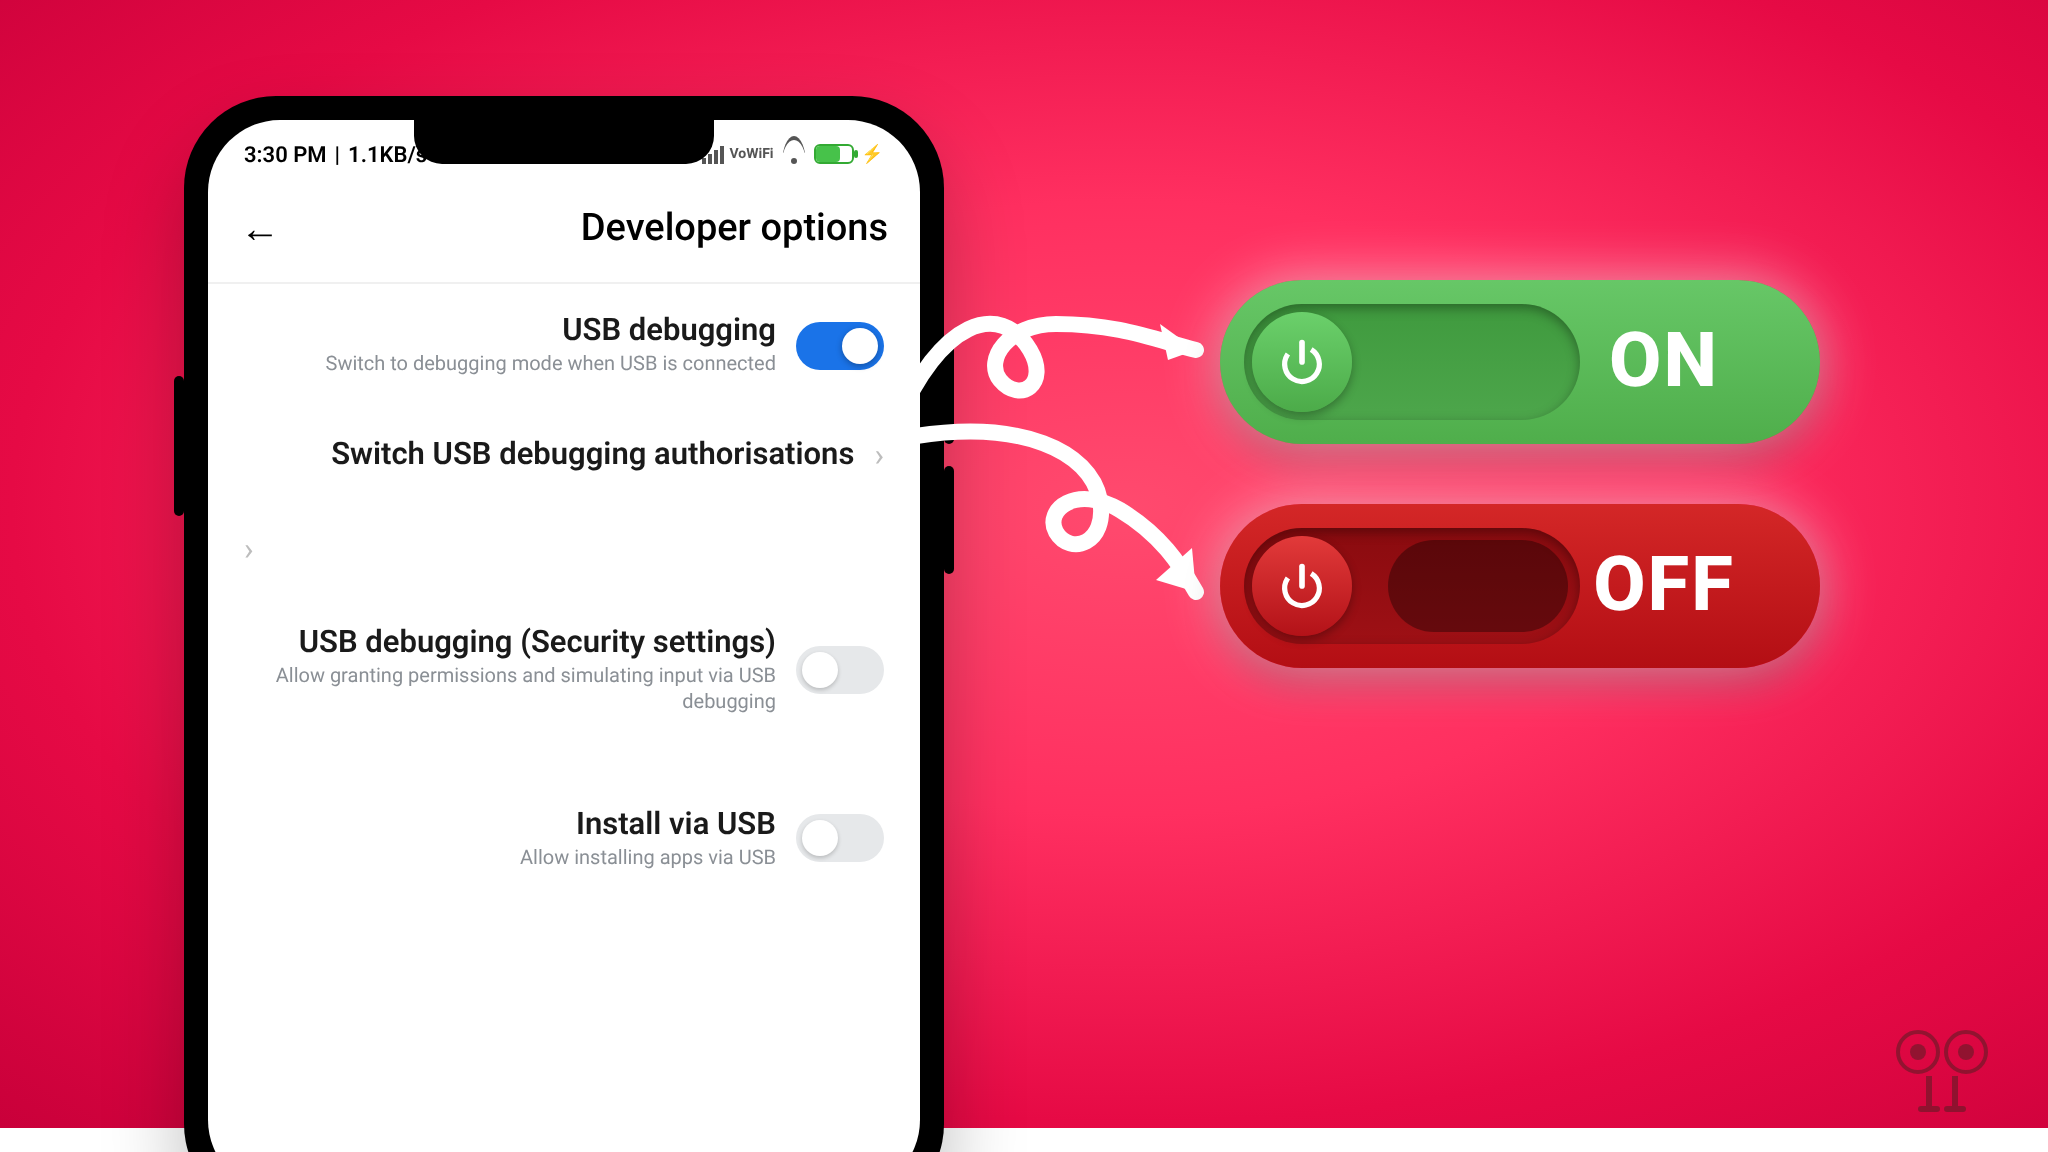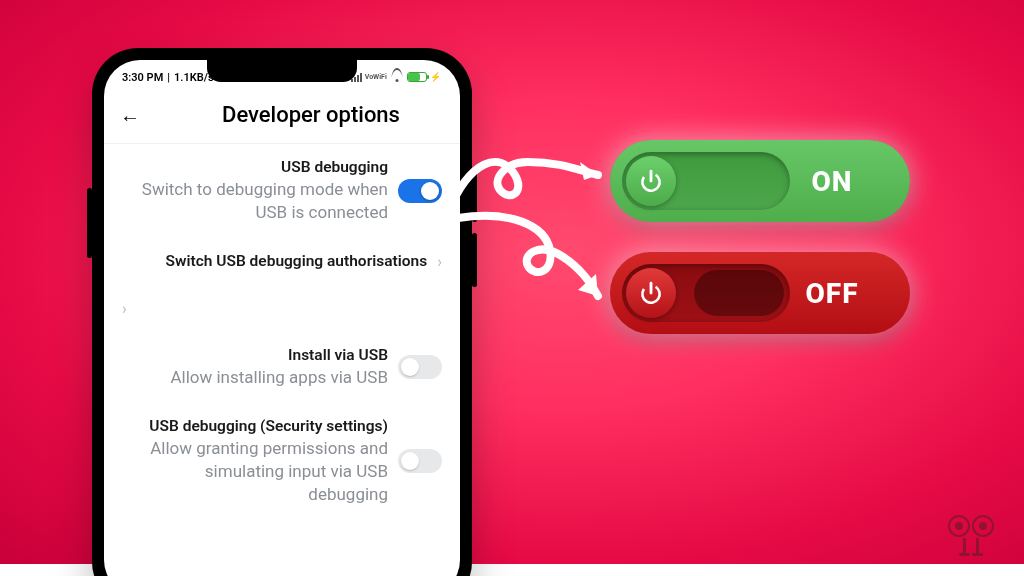--- a/index.html
+++ b/index.html
@@ -62,31 +62,31 @@
   .bolt { font-size:9px; color:#333; margin-left:1px;}
   .dot { width:4px; height:4px; border-radius:50%; background:#888;}
 
   
   .header {
     display:flex; align-items:center; gap:18px;
     padding: 12px 16px 16px 16px;
     border-bottom: 1px solid #f0f0f0;
   }
   .back-arrow { font-size:20px; color:#000; line-height:1; }
-  .header-title { font-size:22px; font-weight:500; color:#000; flex:1; text-align:center; margin-left:20px;}
+  .header-title { font-size:19px; font-weight:500; color:#000; flex:1; text-align:right; margin-left:20px;}
 
   .section-label {
     padding: 18px 18px 6px 18px;
     font-size:11px; letter-spacing:.5px; color:#9aa0a6;
   }
 
   .row { padding: 14px 18px 14px 18px; display:flex; align-items:center; gap:10px; }
   .row .txt { flex:1;text-align:right; }
   .row .title { font-size:15.5px; font-weight:600; color:#1a1a1a; }
-  .row .sub { font-size:17px; color:#8a8f95; margin-top:2px; line-height:1.35; }
+  .row .sub { font-size:10px; color:#8a8f95; margin-top:2px; line-height:1.35; }
   .chev { color:#bdbdbd; font-size:16px; }
 
   .toggle {
     width:44px; height:24px; border-radius:12px; position:relative; flex-shrink:0;
   }
   .toggle .knob { position:absolute; width:18px; height:18px; background:#fff; border-radius:50%; top:3px; box-shadow:0 1px 3px rgba(0,0,0,.3); }
   .toggle.on { background:#1a73e8; }
   .toggle.on .knob { right:3px; }
   .toggle.off { background:#e6e8ea; }
   .toggle.off .knob { left:3px; box-shadow:0 1px 2px rgba(0,0,0,.2); }
@@ -102,21 +102,21 @@
     display:flex; align-items:center;
     box-shadow: inset 0 2px 6px rgba(0,0,0,.35);
     position:relative;
   }
   .pill .pwr {
     width:50px; height:50px; border-radius:50%;
     display:flex; align-items:center; justify-content:center;
     margin-left:4px;
   }
   .pill .pwr svg { width:26px; height:26px; }
-  .pill .label { flex:1; text-align:center; font-size:28px; font-weight:800; color:#fff; letter-spacing:1px; padding-right:36px;}
+  .pill .label { flex:1; text-align:center; font-size:38px; font-weight:800; color:#fff; letter-spacing:1px; padding-right:36px;}
   .pill.on { background: linear-gradient(180deg,#67c767,#4fae4b); top:140px; left:610px; }
   .pill.on .slot { background: linear-gradient(180deg,#3f9a3e,#4da64b); }
   .pill.on .pwr { background: linear-gradient(180deg,#6bd06b,#4cab49); box-shadow:0 2px 5px rgba(0,0,0,.3);}
   .pill.off { background: linear-gradient(180deg,#d42727,#b30e14); top:252px; left:610px;justify-content:center; }
   .pill.off .slot { background: linear-gradient(180deg,#8a0b0f,#9e1015); }
   .pill.off .slot .track-dark { position:absolute; right:6px; top:6px; width:90px; height:46px; background:rgba(0,0,0,.35); border-radius:24px; }
   .pill.off .pwr { background: linear-gradient(180deg,#e23a3a,#b31218); box-shadow:0 2px 5px rgba(0,0,0,.3);}
 
   
   .swirl { position:absolute; pointer-events:none; }
@@ -201,34 +201,34 @@
         <div class="txt">
           <div class="title">Switch USB debugging authorisations</div>
         </div>
         <span class="chev">›</span>
       </div>
 
       <div class="row">
         <span class="chev">›</span>
       </div>
 
-      <div class="row">
-        <div class="txt">
-          <div class="title">Install via USB</div>
-          <div class="sub">Allow installing apps via USB</div>
+      <div class="row" style="padding-bottom:30px">
+        <div class="txt">
+          <div class="title">USB debugging (Security settings)</div>
+          <div class="sub">Allow granting permissions and simulating input via USB debugging</div>
         </div>
         <div class="toggle off">
             <div class="knob"></div>
           </div>
       </div>
 
-      <div class="row" style="padding-bottom:30px">
-        <div class="txt">
-          <div class="title">USB debugging (Security settings)</div>
-          <div class="sub">Allow granting permissions and simulating input via USB debugging</div>
+      <div class="row">
+        <div class="txt">
+          <div class="title">Install via USB</div>
+          <div class="sub">Allow installing apps via USB</div>
         </div>
         <div class="toggle off">
             <div class="knob"></div>
           </div>
       </div>
 
     </div>
   </div>
 
   <svg class="swirl" style="left:440px; top:120px; width:180px; height:110px" viewBox="0 0 180 110">

